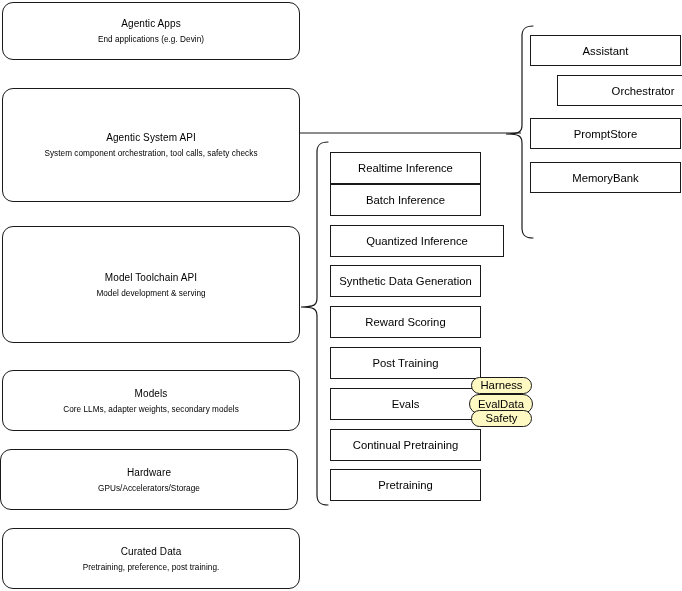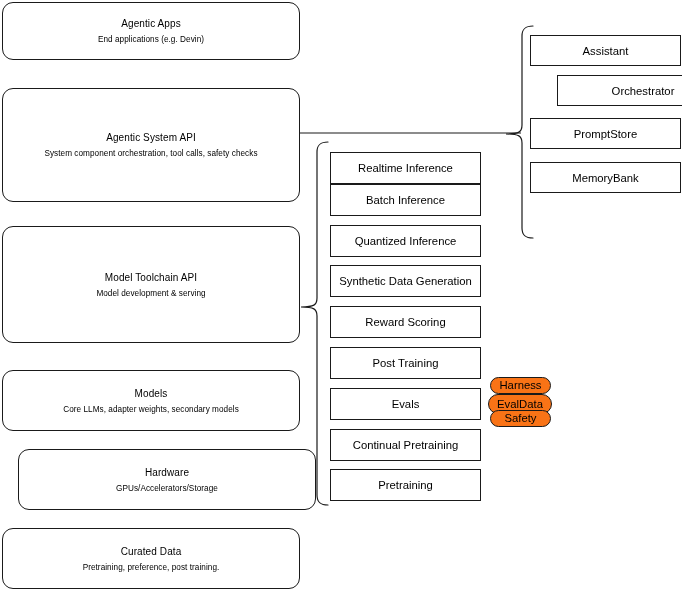--- a/index.html
+++ b/index.html
@@ -55,30 +55,29 @@
     font-size: 11.3px;
     line-height: 14px;
     color: #000;
     text-align: center;
   }
   .oval {
     position: absolute;
     box-sizing: border-box;
     border: 1.3px solid #1a1a1a;
     border-radius: 999px;
-    background: #f97316;
+    background: #fef9c3;
     display: flex;
     align-items: center;
     justify-content: center;
     font-size: 11.3px;
     line-height: 13px;
     color: #000;
     text-align: center;
     z-index: 5;
-    margin-left: 19px;
   }
   .bracket {
     position: absolute;
     z-index: 2;
   }
   .bracket svg { display: block; overflow: visible; }
   .connector {
     position: absolute;
     z-index: 1;
   }
@@ -102,21 +101,21 @@
   <div class="layer-box" style="left:2px; top:226px; width:298px; height:117px;">
     <div class="layer-title">Model Toolchain API</div>
     <div class="layer-sub">Model development &amp; serving</div>
   </div>
 
   <div class="layer-box" style="left:2px; top:370px; width:298px; height:61px;">
     <div class="layer-title">Models</div>
     <div class="layer-sub">Core LLMs, adapter weights, secondary models</div>
   </div>
 
-  <div class="layer-box" style="left:18px; top:449px; width:298px; height:61px;">
+  <div class="layer-box" style="left:0; top:449px; width:298px; height:61px;">
     <div class="layer-title">Hardware</div>
     <div class="layer-sub">GPUs/Accelerators/Storage</div>
   </div>
 
   <div class="layer-box" style="left:2px; top:528px; width:298px; height:61px;">
     <div class="layer-title">Curated Data</div>
     <div class="layer-sub">Pretraining, preference, post training.</div>
   </div>
 
   <div class="connector" style="left:299px; top:126px; width:224px; height:14px;">
@@ -144,21 +143,21 @@
                L17,101
                C17,108 14,110 1,110
                C14,110 17,112 17,119
                L17,204
                C17,211 20,214 28,214" fill="none" stroke="#1a1a1a" stroke-width="1.2" stroke-linecap="round"></path>
     </svg>
   </div>
 
   <div class="pill" style="left:330px; top:152px; width:151px; height:32px;">Realtime Inference</div>
   <div class="pill" style="left:330px; top:184px; width:151px; height:32px;">Batch Inference</div>
-  <div class="pill" style="left:330px; top:225px; width:151px; height:32px;">Quantized Inference</div>
+  <div class="pill" style="left:330px; top:225px; width:174px; height:32px;">Quantized Inference</div>
   <div class="pill" style="left:330px; top:265px; width:151px; height:32px;">Synthetic Data Generation</div>
   <div class="pill" style="left:330px; top:306px; width:151px; height:32px;">Reward Scoring</div>
   <div class="pill" style="left:330px; top:347px; width:151px; height:32px;">Post Training</div>
   <div class="pill" style="left:330px; top:388px; width:151px; height:32px;">Evals</div>
   <div class="pill" style="left:330px; top:429px; width:151px; height:32px;">Continual Pretraining</div>
   <div class="pill" style="left:330px; top:469px; width:151px; height:32px;text-align:center;">Pretraining</div>
 
   <div class="oval" style="left:471px; top:377px; width:61px; height:17px;">Harness</div>
   <div class="oval" style="left:469px; top:394px; width:64px; height:20px;">EvalData</div>
   <div class="oval" style="left:471px; top:410px; width:61px; height:17px;">Safety</div>

